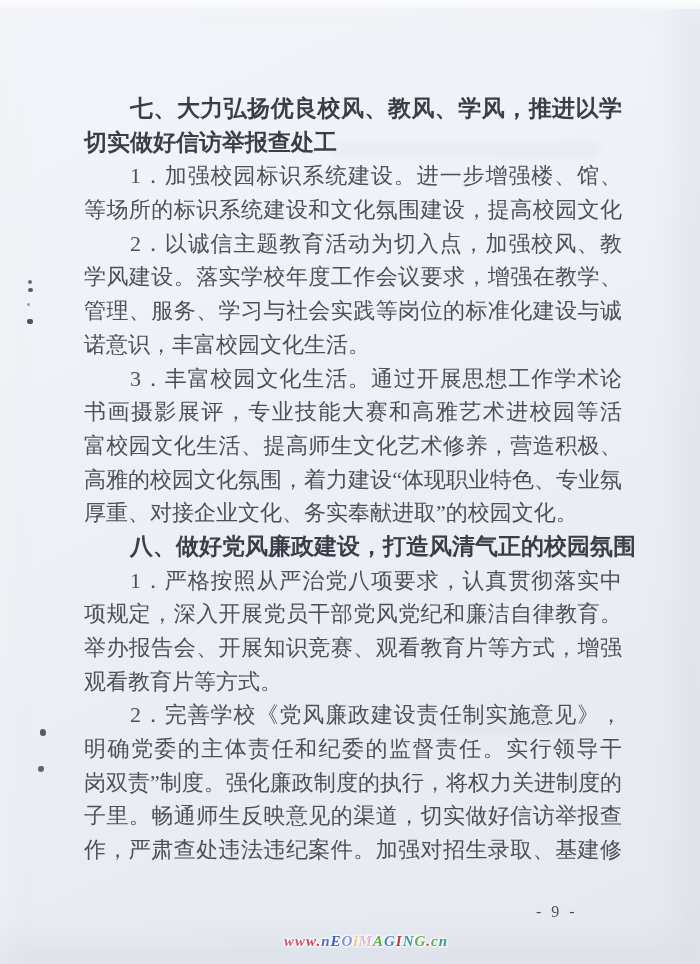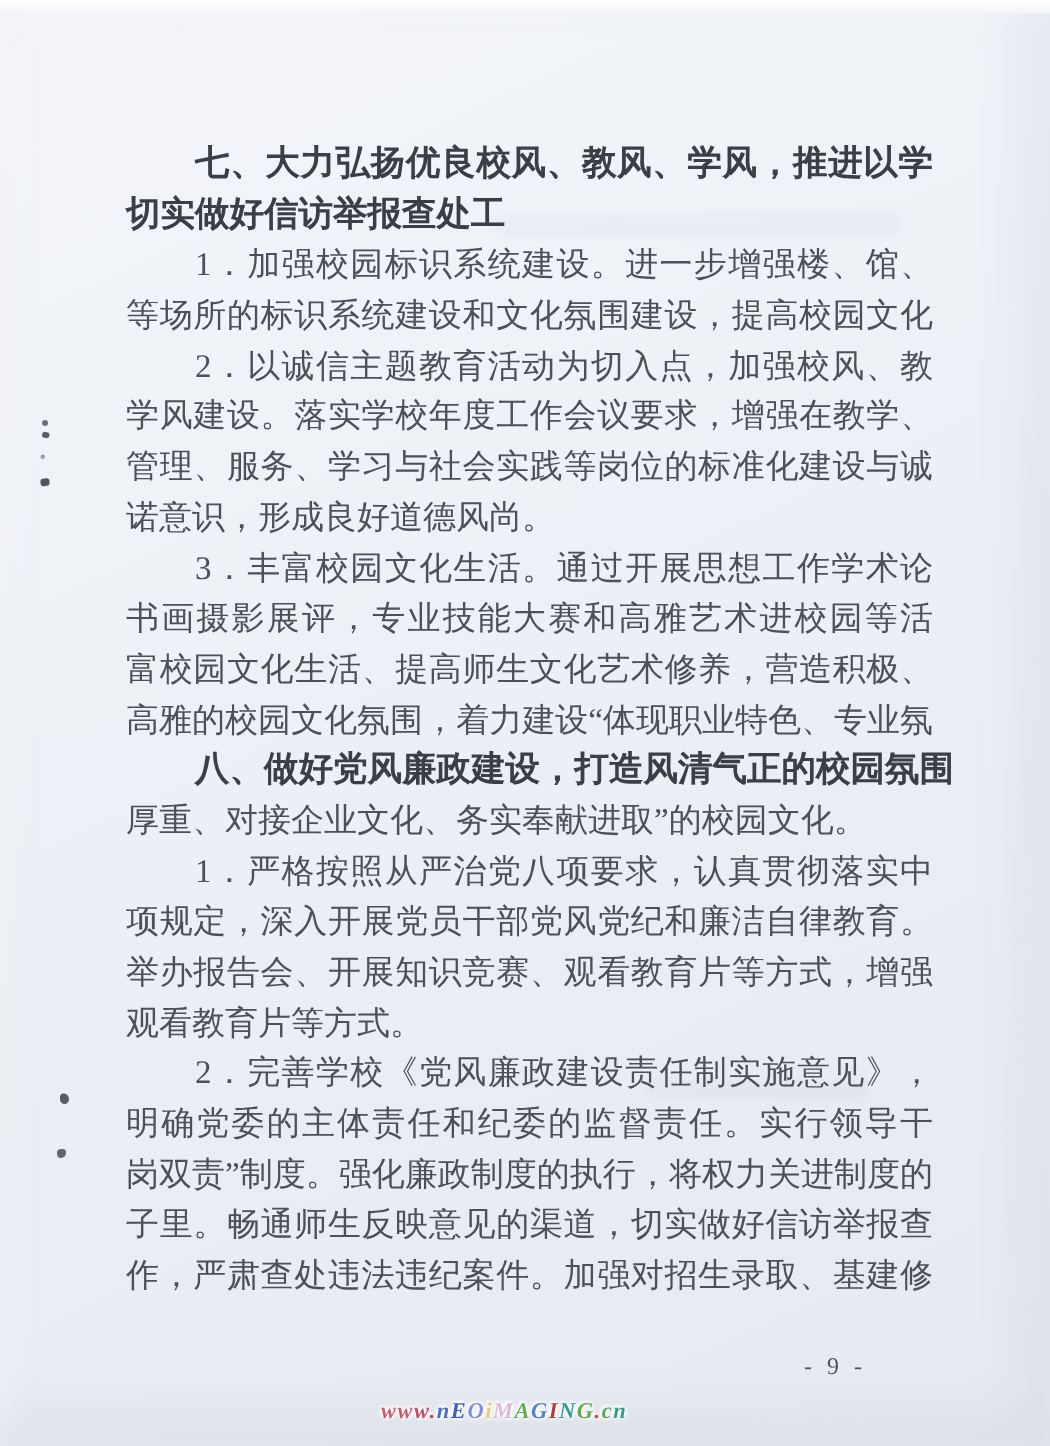--- a/index.html
+++ b/index.html
@@ -50,21 +50,21 @@
   .page-number {
     position: absolute;
     left: 536px; top: 903px;
     font-size: 16px;
     letter-spacing: 3px;
     color: #4d525c;
     font-family: "Liberation Serif", serif;
   }
   .watermark {
     position: absolute;
-    left: 254px; top: 933px;
+    left: 284px; top: 933px;
     font: italic 700 15px "Liberation Serif", serif;
     letter-spacing: 1px;
     white-space: nowrap;
     text-shadow: 0 0 2px #ffffff, 0 0 4px #ffffff, 1px 1px 2px #ffffff, -1px -1px 2px #ffffff;
   }
   .speck { position: absolute; border-radius: 2px; }
   .speck1 { left: 28px; top: 280px; width: 4px; height: 4px; background: #6a6f78; }
   .speck2 { left: 28px; top: 288px; width: 5px; height: 4px; background: #585d66; transform: rotate(8deg); }
   .speck3 { left: 27px; top: 303px; width: 3px; height: 3px; background: #9aa0a8; }
   .speck4 { left: 27px; top: 319px; width: 6px; height: 5px; background: #4e535c; transform: rotate(-6deg); }
@@ -97,27 +97,27 @@
   <div class="speck speck6"></div>
 
   <div class="text-block">
       <div class="line heading indent justify">七、大力弘扬优良校风、教风、学风，推进以学校精神</div>
       <div class="line heading">切实做好信访举报查处工</div>
       <div class="line body indent justify">1．加强校园标识系统建设。进一步增强楼、馆、中心</div>
       <div class="line body justify">等场所的标识系统建设和文化氛围建设，提高校园文化品</div>
       <div class="line body indent justify">2．以诚信主题教育活动为切入点，加强校风、教风、</div>
       <div class="line body justify">学风建设。落实学校年度工作会议要求，增强在教学、科研、</div>
       <div class="line body justify">管理、服务、学习与社会实践等岗位的标准化建设与诚实守</div>
-      <div class="line body">诺意识，形成良好道德风尚。</div>
+      <div class="line body">诺意识，丰富校园文化生活。</div>
       <div class="line body indent justify">3．丰富校园文化生活。通过开展思想工作学术论坛、</div>
       <div class="line body justify">书画摄影展评，专业技能大赛和高雅艺术进校园等活动，丰</div>
       <div class="line body justify">富校园文化生活、提高师生文化艺术修养，营造积极、进取、</div>
       <div class="line body justify">高雅的校园文化氛围，着力建设“体现职业特色、专业氛围</div>
+      <div class="line body">厚重、对接企业文化、务实奉献进取”的校园文化。</div>
       <div class="line heading indent">八、做好党风廉政建设，打造风清气正的校园氛围</div>
-      <div class="line body">厚重、对接企业文化、务实奉献进取”的校园文化。</div>
       <div class="line body indent justify">1．严格按照从严治党八项要求，认真贯彻落实中央八</div>
       <div class="line body justify">项规定，深入开展党员干部党风党纪和廉洁自律教育。通过</div>
       <div class="line body justify">举办报告会、开展知识竞赛、观看教育片等方式，增强党员</div>
       <div class="line body">观看教育片等方式。</div>
       <div class="line body indent justify">2．完善学校《党风廉政建设责任制实施意见》，进一步</div>
       <div class="line body justify">明确党委的主体责任和纪委的监督责任。实行领导干部“一</div>
       <div class="line body justify">岗双责”制度。强化廉政制度的执行，将权力关进制度的笼</div>
       <div class="line body justify">子里。畅通师生反映意见的渠道，切实做好信访举报查处工</div>
       <div class="line body justify">作，严肃查处违法违纪案件。加强对招生录取、基建修缮、</div>
     </div>

